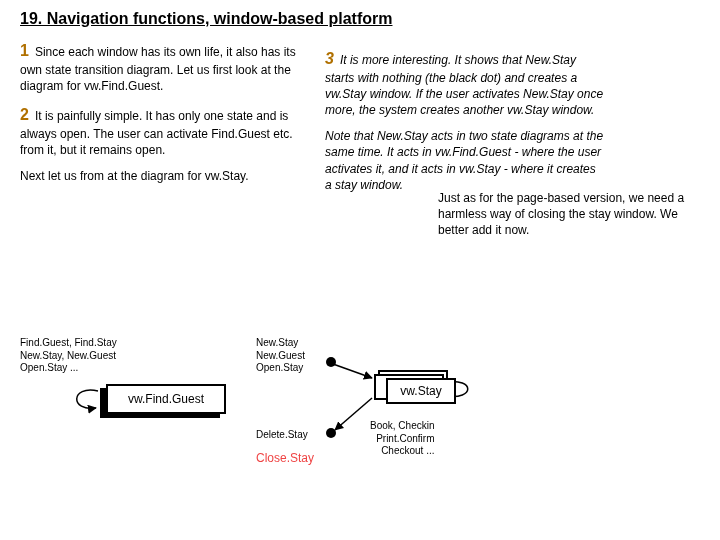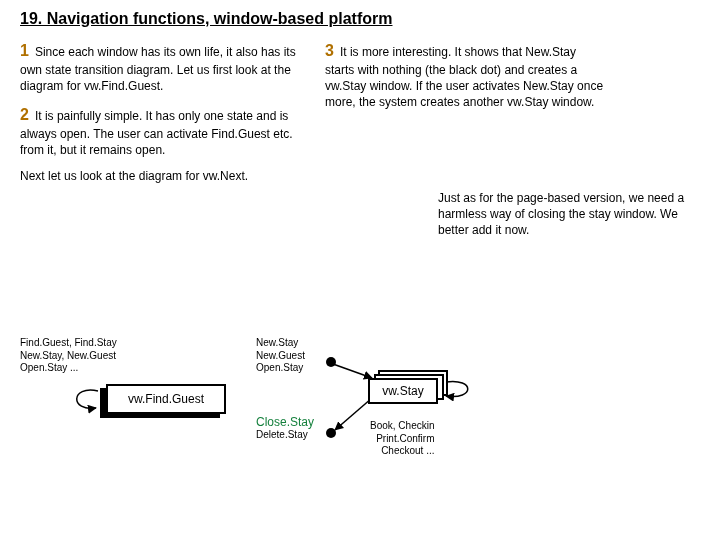--- a/index.html
+++ b/index.html
@@ -36,22 +36,23 @@
   }
   .col-left {
     position: absolute;
     left: 20px;
     top: 40px;
     width: 280px;
   }
   .col-right {
     position: absolute;
     left: 325px;
-    top: 40px;
+    top: 48px;
     width: 280px;
+    font-style: italic;
   }
   .col-right4 {
     position: absolute;
     left: 438px;
     top: 190px;
     width: 260px;
   }
   .block { margin-bottom: 10px; }
 
   
@@ -64,22 +65,23 @@
   .smalltxt {
     position: absolute;
     font-size: 10px;
     line-height: 1.25;
     white-space: pre;
   }
   .closetxt {
     position: absolute;
     font-size: 12px;
     line-height: 1.25;
-    color: #15803d;
+    color: #ef4444;
     white-space: pre;
+    margin-top: 36px;
   }
 
   
   .box1-shadow {
     position: absolute;
     left: 100px; top: 388px;
     width: 120px; height: 30px;
     background: #000;
   }
   .box1 {
@@ -108,21 +110,21 @@
   .box2b {
     position: absolute;
     left: 374px; top: 374px;
     width: 70px; height: 26px;
     background: #fff;
     border: 2px solid #000;
     box-sizing: border-box;
   }
   .box2a {
     position: absolute;
-    left: 368px; top: 378px;
+    left: 386px; top: 378px;
     width: 70px; height: 26px;
     background: #fff;
     border: 2px solid #000;
     box-sizing: border-box;
     font-size: 12px;
     display: flex;
     align-items: center;
     justify-content: center;
   }
 
@@ -139,27 +141,28 @@
 <div class="page">
   <div class="title">19. Navigation functions, window-based platform</div>
 
   <div class="col-left">
     <div class="block para">
       <span class="num">1</span><span>Since each window has its own life, it also has its own state transition diagram. Let us first look at the diagram for vw.Find.Guest.</span>
     </div>
     <div class="block para">
       <span class="num">2</span><span>It is painfully simple. It has only one state and is always open. The user can activate Find.Guest etc. from it, but it remains open.</span>
     </div>
-    <div class="block para">Next let us look at the diagram for vw.Next.</div>
+    <div class="block para">Next let us from at the diagram for vw.Stay.</div>
   </div>
 
   <div class="col-right">
     <div class="block para">
       <span class="num">3</span><span>It is more interesting. It shows that New.Stay starts with nothing (the black dot) and creates a vw.Stay window. If the user activates New.Stay once more, the system creates another vw.Stay window.</span>
     </div>
+    <div class="block para">Note that New.Stay acts in two state diagrams at the same time. It acts in vw.Find.Guest - where the user activates it, and it acts in vw.Stay - where it creates a stay window.</div>
   </div>
 
   <div class="col-right4">
     <div class="block para">Just as for the page-based version, we need a harmless way of closing the stay window. We better add it now.</div>
   </div>
 
   <svg class="diag" viewBox="0 0 720 540">
     <defs>
       <marker id="arr" viewBox="0 0 10 10" refX="9" refY="5" markerWidth="6" markerHeight="6" orient="auto-start-reverse">
         <path d="M 0 0 L 10 5 L 0 10 z" fill="#000"></path>

